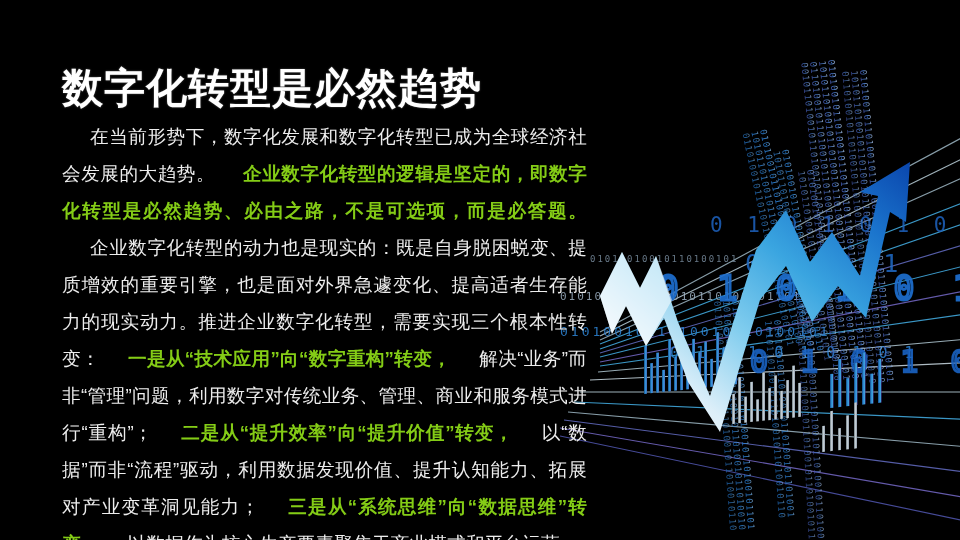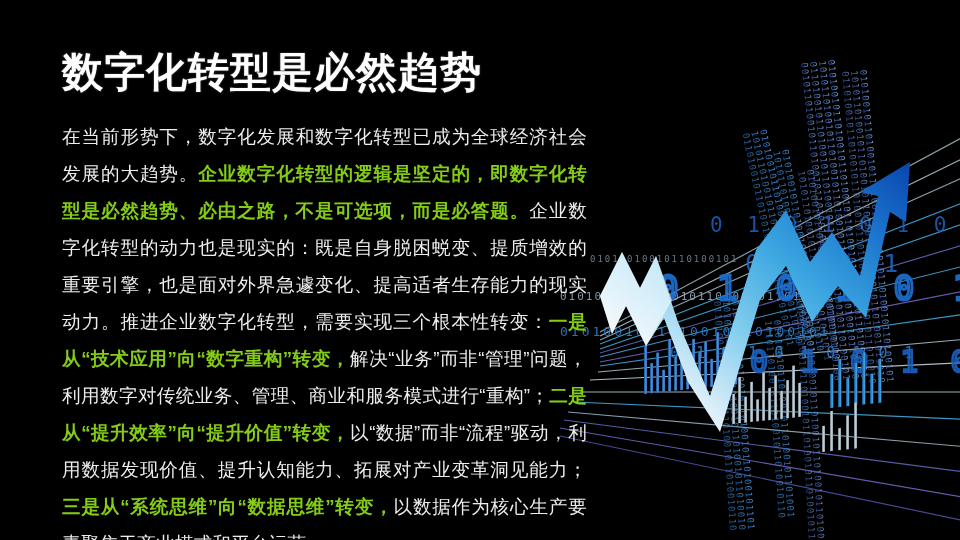--- a/index.html
+++ b/index.html
@@ -7,34 +7,34 @@
   body{width:960px;height:540px;overflow:hidden;
        font-family:"Liberation Sans","DejaVu Sans",sans-serif;}
 
   .slide{position:relative;width:960px;height:540px;background:#000000;overflow:hidden;}
 
   
   .artwork{position:absolute;left:560px;top:0;width:400px;height:540px;overflow:hidden;}
   .artwork svg{position:absolute;left:0;top:0;}
 
   
-  .title{position:absolute;left:62px;top:20px;
+  .title{position:absolute;left:62px;top:36px;
          font-size:41px;line-height:50px;font-weight:bold;color:#ffffff;
          letter-spacing:1px;white-space:nowrap;
          text-shadow:0 0 2px rgba(255,255,255,.35);}
 
   .body-text{position:absolute;left:62px;top:118px;width:525px;
              font-size:18.6px;line-height:37px;color:#ededed;
              font-weight:normal;letter-spacing:.2px;
              text-align:justify;text-justify:inter-ideograph;}
 
   .hl{color:#84cc16;font-weight:bold;}
 
   
-  .run{display:inline;}
+  .run{display:inline;margin-left:28px;}
 </style>
 </head>
 <body>
 
 <div class="slide">
 
   <div class="artwork">
     <svg width="400" height="540" viewBox="0 0 400 540" xmlns="http://www.w3.org/2000/svg">
       <defs>
         <linearGradient id="arrowGrad" x1="0" y1="1" x2="1" y2="0">

